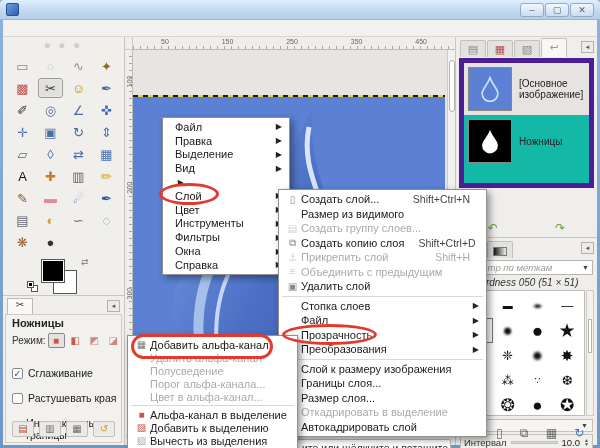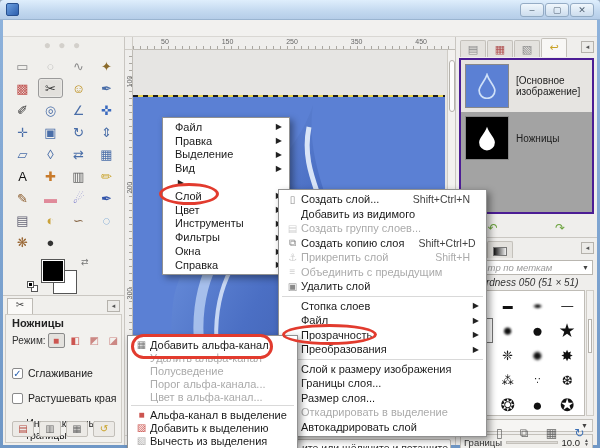--- a/index.html
+++ b/index.html
@@ -86,21 +86,21 @@
   .dock{left:452px;top:0;right:0;bottom:0;background:#efeeec;border-left:1px solid #c9c6c1;}
   .tabbar{display:flex;align-items:flex-end;height:20px;padding:2px 2px 0 4px;position:relative;}
   .tab{width:26px;height:17px;border:1px solid #c4c1bb;border-bottom:none;background:#e4e2de;margin-right:1px;
        text-align:center;font-size:11px;line-height:16px;border-radius:2px 2px 0 0;}
   .tab.selected{background:#f8f7f5;height:19px;}
   .tab .g{display:inline-block;}
   .tab .g.gradient{width:14px;height:9px;background:linear-gradient(90deg,#151515,#f2f2f2);color:transparent;
                    vertical-align:middle;border:1px solid #777;}
   .tabmenu{position:absolute;right:3px;top:4px;width:13px;height:12px;border:1px solid #b5b2ac;background:#ecebe8;
            font-size:7px;line-height:10px;text-align:center;color:#555;}
-  .undolist{left:3px;top:21px;right:3px;height:156px;background:#a3a3a3;border:2px solid #4c1d95;overflow:hidden;}
+  .undolist{left:3px;top:21px;right:3px;height:130px;background:#14b8a6;border:5px solid #4c1d95;overflow:hidden;}
   .urow{display:flex;align-items:center;height:52px;padding:2px 4px;gap:7px;}
   .urow.selected{background:#e6e4e1;}
   .uthumb{width:44px;height:44px;border:1px solid #888;flex:0 0 44px;display:flex;align-items:center;justify-content:center;}
   .uthumb.blue{background:#5b80d4;}
   .uthumb.black{background:#000;}
   .ulabel{font-size:10px;color:#222;}
   .undo-footer{left:3px;top:182px;right:3px;height:17px;display:flex;justify-content:space-around;align-items:center;}
   .gbtn{font-size:12px;line-height:14px;}
   
   .brushdock{left:0;top:200px;right:0;bottom:0;border-top:1px solid #cac7c2;background:#efeeec;position:absolute;}
@@ -506,21 +506,21 @@
               <span style="font-size: 17px;">✪</span>
             </div>
           </div>
         <div class="abs bscroll">
           <div class="abs bthumb"></div>
         </div>
         <div class="abs bcombo">
           <span>▼</span>
         </div>
         <div class="abs spacingrow">
-          <span class="lbl">Границы</span>
+          <span class="lbl">Интервал</span>
           <span class="track"></span>
           <span class="val">10.0</span>
           <span class="spin">
               <span>▲</span>
               <span>▼</span>
             </span>
         </div>
         <div class="abs bd-footer">
 
         <span class="fbtn"><span style="color: rgb(181, 73, 63);">✎</span></span>
@@ -582,21 +582,21 @@
     <div class="menu" style="left:275px;top:152px;width:209px;">
 
     <div class="mi mi2">
         <span class="ic">▯</span>
         <span class="lb">Создать слой...</span>
         <span class="sc">Shift+Ctrl+N</span>
         <span class="ar">▶</span>
       </div>
         <div class="mi mi2">
         <span class="ic"></span>
-        <span class="lb">Добавить из видимого</span>
+        <span class="lb">Размер из видимого</span>
         <span class="sc"></span>
         <span class="ar">▶</span>
       </div>
         <div class="mi mi2 disabled">
         <span class="ic">▤</span>
         <span class="lb">Создать группу слоев...</span>
         <span class="sc"></span>
         <span class="ar">▶</span>
       </div>
         <div class="mi mi2">

